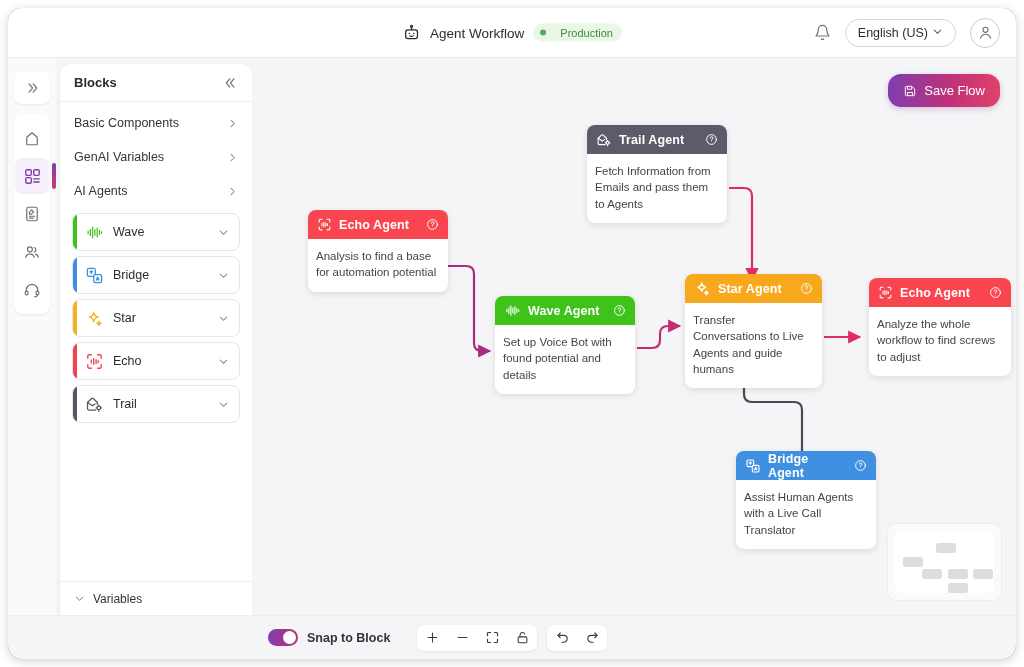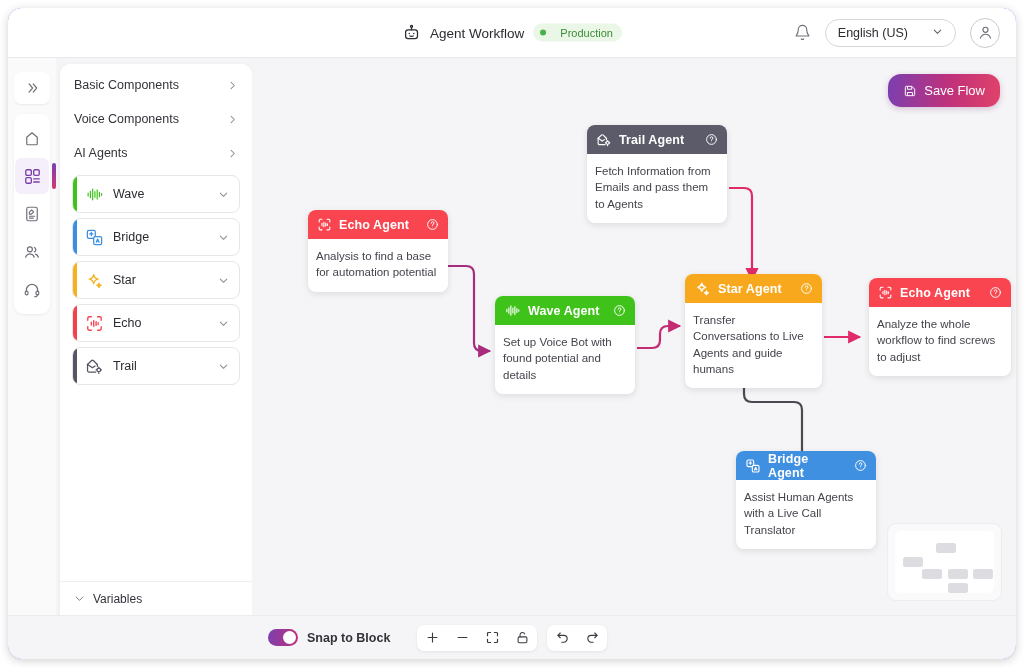--- a/index.html
+++ b/index.html
@@ -51,21 +51,21 @@
     font-size: 11px;
   }
   .badge-dot { width: 6px; height: 6px; border-radius: 50%; background: #4cb04a; display:inline-block; }
 
   .topright {
     position: absolute; right: 16px; top: 50%;
     transform: translateY(-50%);
     display: flex; align-items: center; gap: 14px;
   }
   .lang-select {
-    display: flex; align-items: flex-start; gap: 24px;
+    display: flex; align-items: flex-start; gap: 4px;
     border: 1px solid #d6d6dc; border-radius: 18px;
     padding: 6px 12px; font-size: 12.5px; color: #2b2b31;
     background: #fff;
   }
   .avatar-btn {
     width: 30px; height: 30px; border-radius: 50%;
     border: 1px solid #c9c9d1; display: flex;
     align-items: center; justify-content: center;
     background: #fff;
   }
@@ -326,34 +326,42 @@
               <rect x="3" y="13.3" width="3.6" height="5.2" rx="1.6"></rect>
               <rect x="17.4" y="13.3" width="3.6" height="5.2" rx="1.6"></rect>
               <path d="M19.2 18.5c0 1.6-1.8 2.5-3.8 2.5"></path>
             </svg>
           </span>
         </div>
       </div>
     </div>
 
     <div class="panel">
+      <div class="panel-head">
+        <h2>Blocks</h2>
+        <span>
+          <svg width="14" height="14" viewBox="0 0 24 24" fill="none" stroke="#6e6e79" stroke-width="2" stroke-linecap="round" stroke-linejoin="round">
+              <path d="M17 5l-6 7 6 7M10 5l-6 7 6 7"></path>
+            </svg>
+        </span>
+      </div>
 
       <div class="panel-body">
 
         <div class="cat-row">
           <span>Basic Components</span>
           <span>
             <svg width="11" height="11" viewBox="0 0 24 24" fill="none" stroke="#8b8b96" stroke-width="2.2" stroke-linecap="round" stroke-linejoin="round">
                 <path d="M9 5l7 7-7 7"></path>
               </svg>
           </span>
         </div>
 
         <div class="cat-row">
-          <span>Voice Components</span>
+          <span>GenAI Variables</span>
           <span>
             <svg width="11" height="11" viewBox="0 0 24 24" fill="none" stroke="#8b8b96" stroke-width="2.2" stroke-linecap="round" stroke-linejoin="round">
                 <path d="M9 5l7 7-7 7"></path>
               </svg>
           </span>
         </div>
 
         <div class="cat-row">
           <span>AI Agents</span>
           <span>

